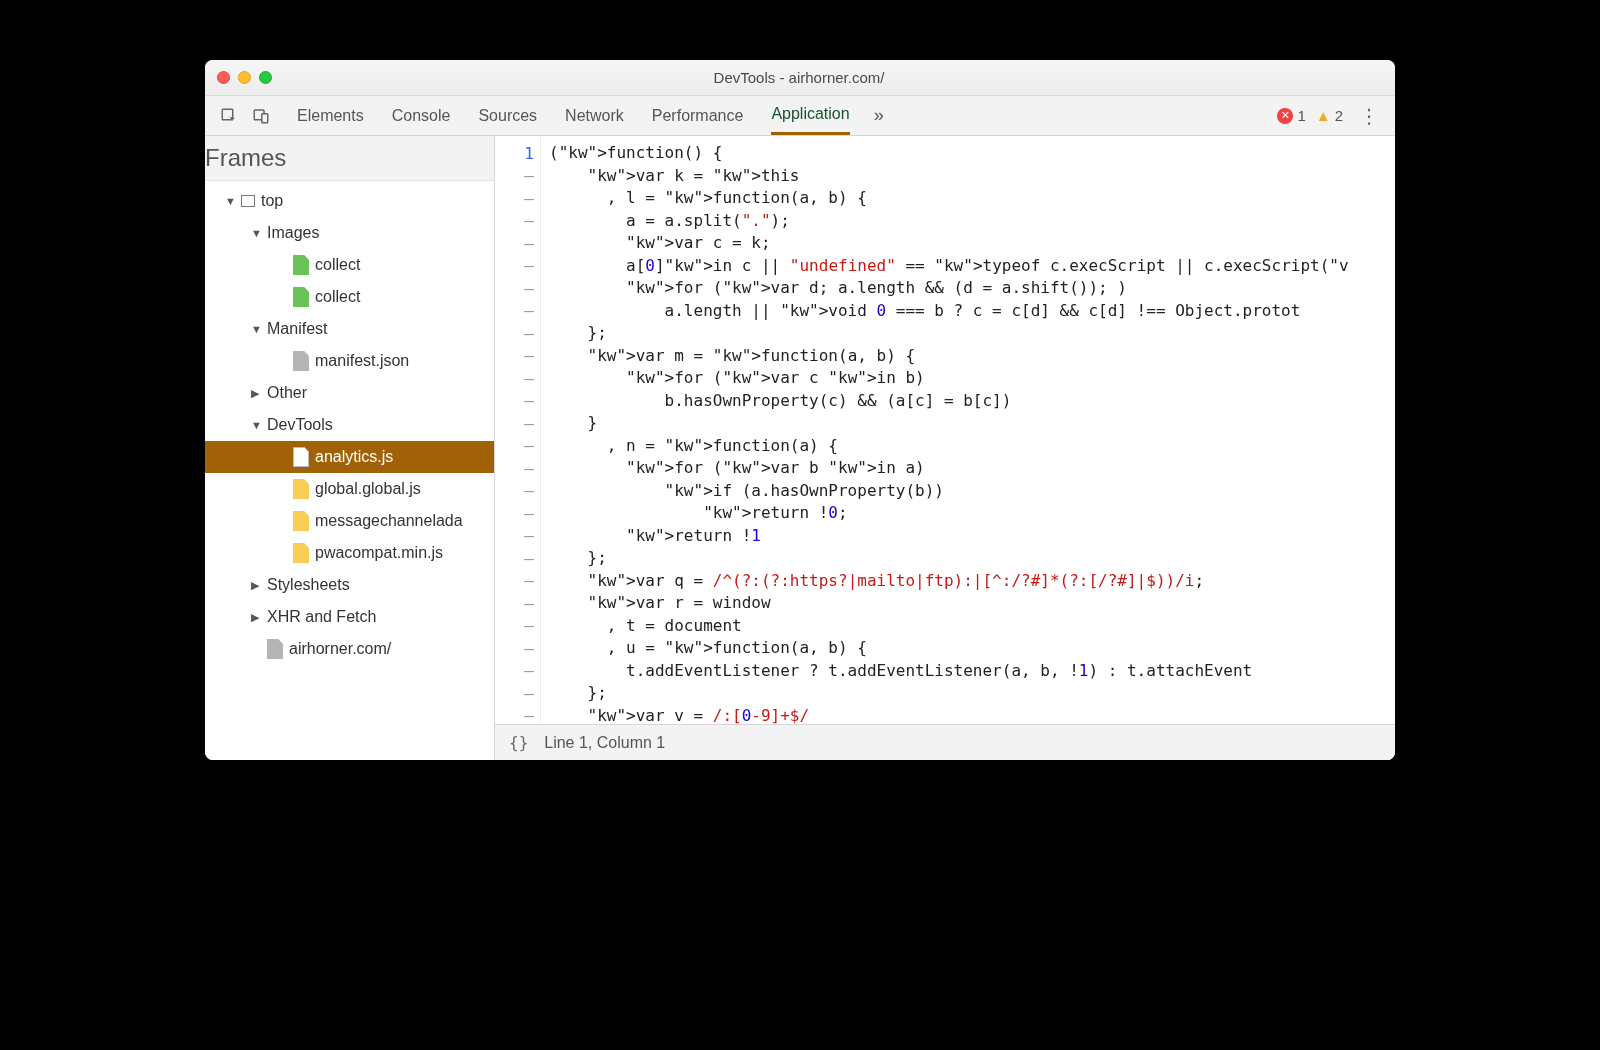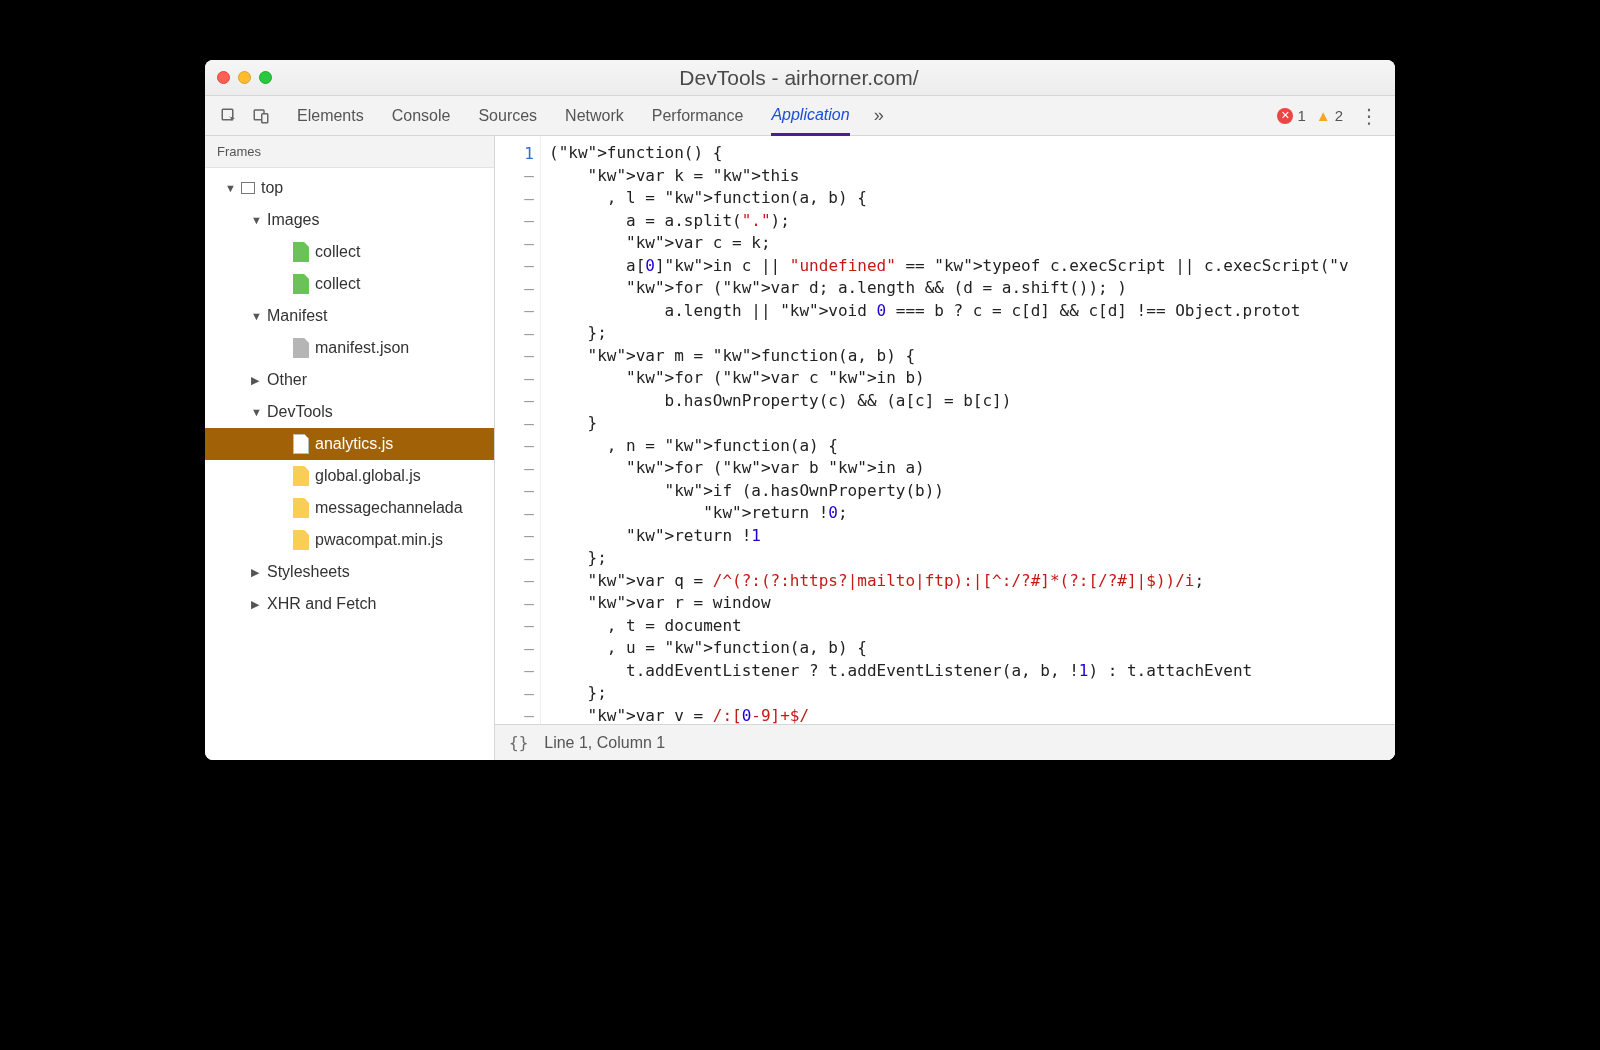--- a/index.html
+++ b/index.html
@@ -34,43 +34,43 @@
   }
   .traffic { display: flex; gap: 8px; }
   .traffic span {
     width: 13px; height: 13px; border-radius: 50%; display: inline-block;
   }
   .tl-close { background:#ff5f57; border:1px solid #e0443e; }
   .tl-min  { background:#ffbd2e; border:1px solid #dea123; }
   .tl-max  { background:#28c940; border:1px solid #1aab29; }
   .title {
     position:absolute; left:0; right:2px; text-align:center;
-    font-size:21px; color:#4a4a4a; font-weight:400;
+    font-size:15px; color:#4a4a4a; font-weight:400;
     pointer-events:none;
   }
   .tabbar {
     height: 40px;
     border-bottom: 1px solid #d6d6d6;
     display: flex;
     align-items: center;
     padding: 0 10px;
     gap: 4px;
     background:#f3f3f3;
     color:#555;
     font-size:16px;
   }
   .tabbar .icon-btn {
     width: 28px;
     display: flex; justify-content:center; align-items:center;
     color:#666;
   }
   .tabbar svg { width:18px; height:18px; }
-  .tabs { display:flex; gap:28px; margin-left:18px; align-items:center; height:100%; }
+  .tabs { display:flex; gap:28px; margin-left:18px; align-items:flex-start; height:100%; }
   .tab { height:100%; display:flex; align-items:center; color:#555; cursor:pointer; }
-  .tab.active { color:#1d4ed8; border-bottom:3px solid #4c1d95; margin-bottom:-1px;font-style:italic; }
+  .tab.active { color:#14532d; border-bottom:3px solid #a16207; margin-bottom:-1px; }
   .more-tabs { margin-left:20px; font-size:18px; color:#555; }
   .tabbar-right { margin-left:auto; display:flex; align-items:center; gap:10px; }
   .err-badge { color:#555; display:flex; align-items:center; gap:4px; font-size:15px; }
   .err-circle { background:#ee4444; width:16px; height:16px; border-radius:50%; display:flex; align-items:center; justify-content:center; color:#fff; font-size:11px; }
   .warn-tri { color:#f5a623; }
   .kebab { font-size:20px; color:#666; padding:0 6px; }
 
   .body { flex:1; display:flex; overflow:hidden; }
 
   
@@ -80,23 +80,23 @@
     background:#fff;
     overflow:hidden;
     font-size:16px;
     color:#333;
     display:flex;
     flex-direction:column;
   }
   .sidebar-header {
     background:#f3f3f3;
     border-bottom:1px solid #e2e2e2;
-    padding:8px 12px;
+    padding:8px 0;
     color:#555;
-    font-size:13px;
+    font-size:24px;
   }
   .tree { padding:4px 0; overflow-y:auto; flex:1; }
   .row {
     display:flex; align-items:center; gap:6px;
     height:32px; padding-left:10px;
     white-space:nowrap; overflow:hidden;
     cursor:default;
   }
   .row.lvl1 { padding-left:20px; }
   .row.lvl2 { padding-left:46px; }
@@ -264,20 +264,25 @@
           <span>pwacompat.min.js</span>
         </div>
 
         <div class="row lvl2">
           <span class="disclosure">▶</span>
           <span>Stylesheets</span>
         </div>
         <div class="row lvl2">
           <span class="disclosure">▶</span>
           <span>XHR and Fetch</span>
+        </div>
+        <div class="row lvl2">
+          <span class="disclosure" style="visibility:hidden">▶</span>
+          <span class="file-icon grey"></span>
+          <span>airhorner.com/</span>
         </div>
 
       </div>
     </div>
 
     <div class="editor">
       <div class="code-area">
         <div class="gutter" id="gutter">
             <div class="lnwrap">
               <span class="ln1">1</span>

